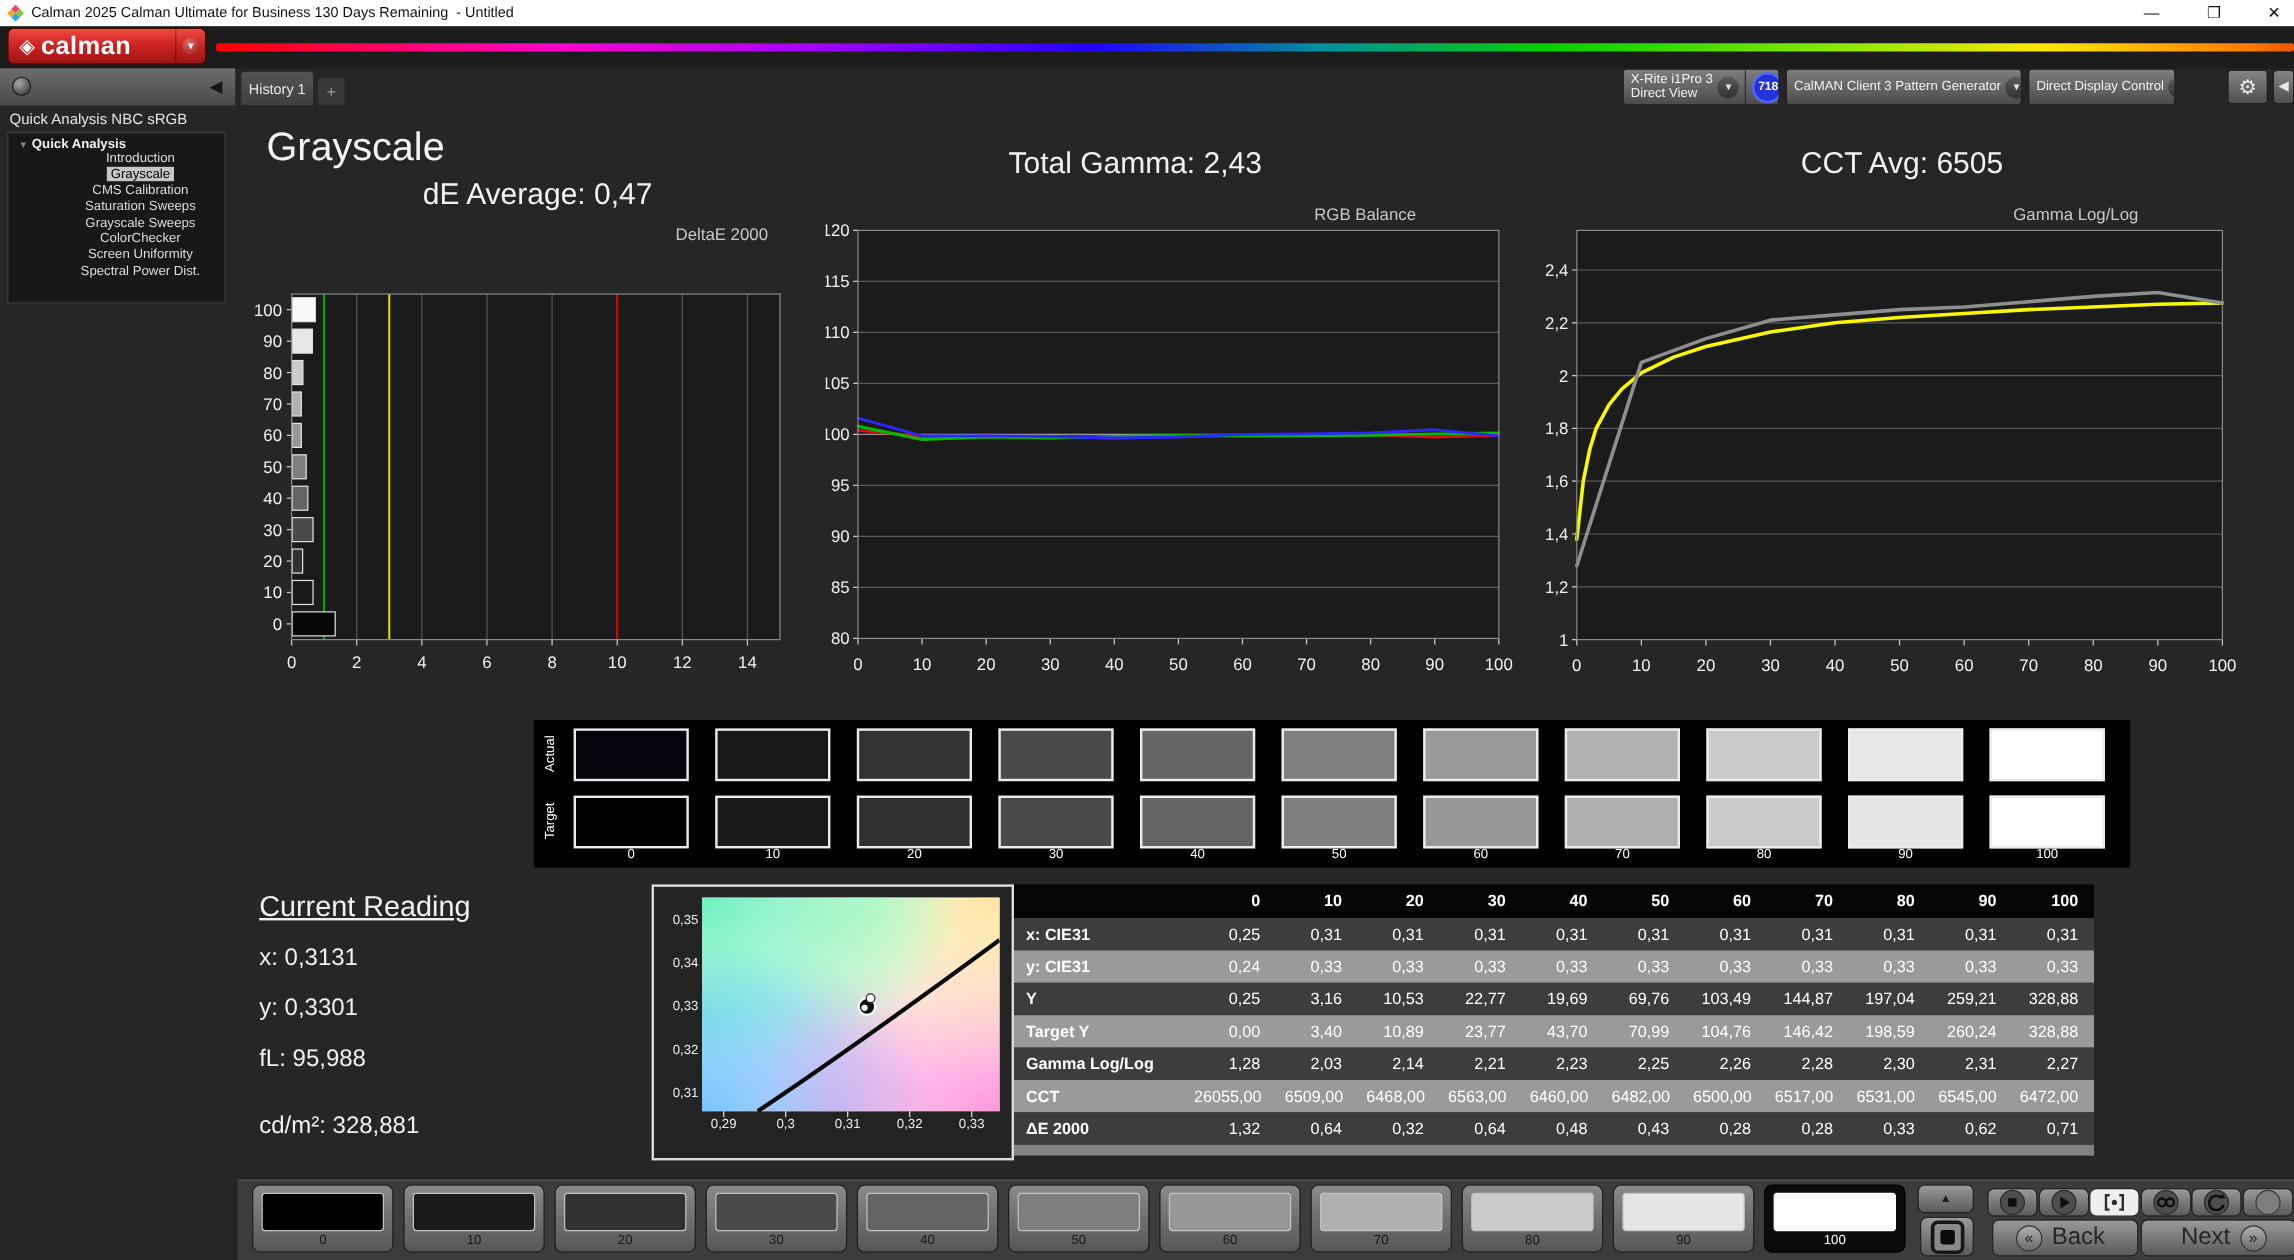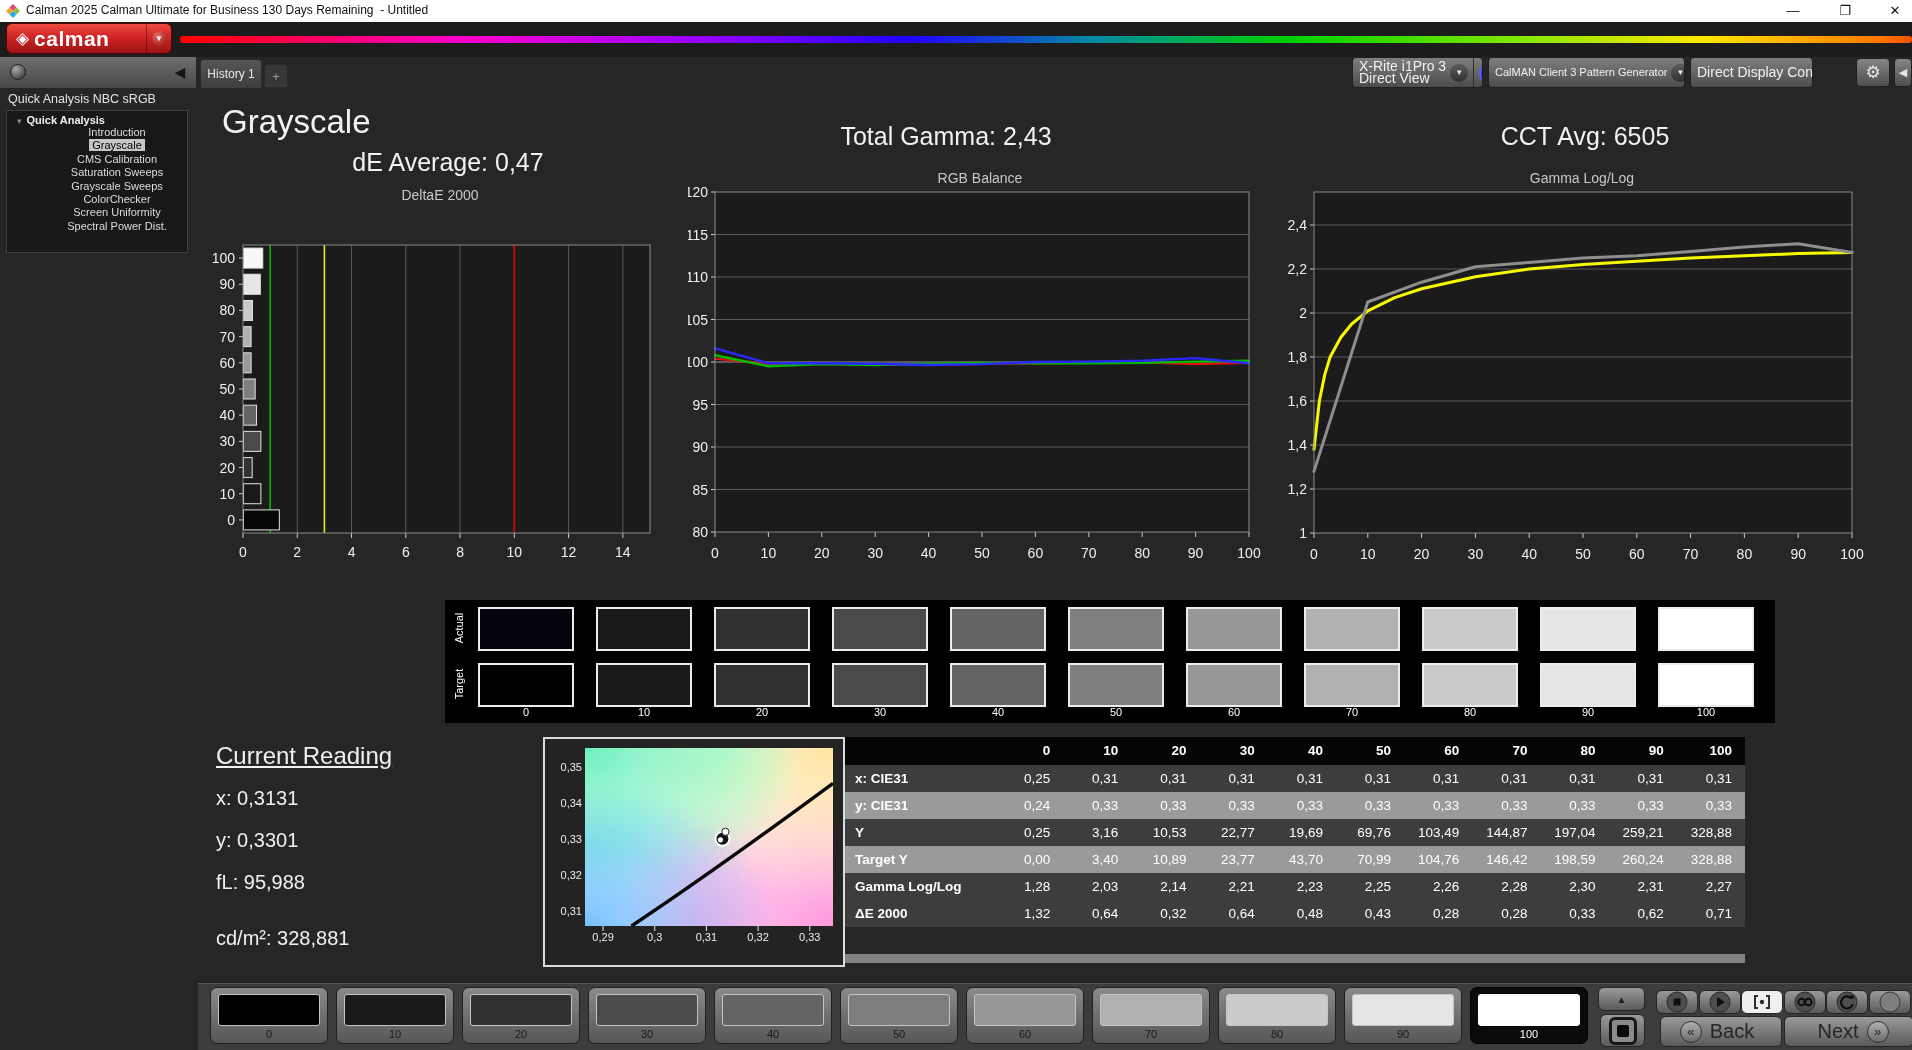--- a/index.html
+++ b/index.html
@@ -25,37 +25,37 @@
   #rainbow{left:180px;top:36px;width:1732px;height:7px;border-radius:3px;
     background:linear-gradient(90deg,#ff0000 0%,#ff00c8 16%,#9900ff 30%,#2200ff 42%,#008ca0 53%,#00d000 64%,#7fe800 77%,#ffe800 88%,#ff7800 98%,#f05000 100%);}
   
   #sb-strip{left:0;top:57px;width:196px;height:31px;background:linear-gradient(#6e6e6e,#484848);}
   #sb-orb{left:10px;top:64px;width:16px;height:16px;border-radius:50%;background:radial-gradient(circle at 35% 30%,#a8a8a8,#2b2b2b);border:1px solid #222;box-sizing:border-box;}
   #sb-collapse{left:168px;top:60px;width:24px;height:24px;color:#161616;font-size:14px;line-height:24px;text-align:center;}
   .tab{left:200px;top:59px;width:62px;height:29px;background:linear-gradient(#555,#3e3e3e);border:1px solid #2a2a2a;border-bottom:none;border-radius:4px 4px 0 0;color:#e8e8e8;font-size:12px;text-align:center;line-height:29px;box-sizing:border-box;}
   .tab-add{left:264px;top:64px;width:24px;height:24px;background:#383838;border:1px solid #2a2a2a;border-radius:4px 4px 0 0;color:#9a9a9a;font-size:13px;text-align:center;line-height:23px;box-sizing:border-box;}
   .devbtn{top:57px;height:31px;background:linear-gradient(#7e7e7e,#4c4c4c);border:1px solid #1f1f1f;border-radius:4px;box-sizing:border-box;display:flex;align-items:center;overflow:hidden;}
   .devbtn .led{width:5px;align-self:stretch;}
-  .devbtn .txt{color:#f2f2f2;font-size:14px;line-height:11.5px;padding:0 4px 0 6px;flex:1;white-space:nowrap;}
+  .devbtn .txt{color:#f2f2f2;font-size:11px;line-height:11.5px;padding:0 4px 0 6px;flex:1;white-space:nowrap;}
   .ddarrow{width:18px;height:18px;border-radius:50%;background:linear-gradient(#5c5c5c,#303030);color:#e8e8e8;font-size:8px;line-height:18px;text-align:center;margin-right:5px;flex:none;}
   .devdiv{width:1px;align-self:stretch;background:#2c2c2c;flex:none;}
   #badge718{width:26px;height:26px;border-radius:50%;background:#2433dd;border:2px solid #5766f2;box-sizing:border-box;color:#fff;font-size:10px;font-weight:bold;line-height:22px;text-align:center;margin:0 5px;flex:none;}
   .sqbtn{top:58px;height:29px;background:linear-gradient(#858585,#4e4e4e);border:1px solid #1f1f1f;border-radius:4px;box-sizing:border-box;color:#e8e8e8;text-align:center;}
   
   #wf-title{left:8px;top:92px;font-size:12.5px;color:#e4e4e4;}
   #tree{left:6px;top:110px;width:182px;height:143px;background:#181818;border:1px solid #3e3e3e;box-sizing:border-box;}
   .tree-root{margin:3px 0 0 10px;font-size:11px;font-weight:bold;color:#f0f0f0;}
   .tree-root .exp{color:#8a8a8a;font-size:9px;margin-right:5px;}
   .tree-item{margin-left:40px;font-size:11px;color:#dcdcdc;line-height:13.4px;white-space:nowrap;text-align:center;}
   .tree-item span{padding:0 3px;}
   .tree-item.sel span{background:#c6c6c6;color:#000;}
   
   .h-big{font-size:33px;color:#f2f2f2;}
   .h-mid{font-size:25px;color:#f2f2f2;text-align:center;}
-  .h-sub{font-size:14px;color:#c8c8c8;text-align:center;}
+  .h-sub{font-size:14px;color:#c8c8c8;text-align:right;}
   
   #gramp{left:445px;top:600px;width:1330px;height:123px;background:#000;}
   .vlabel{font-size:11px;color:#fff;transform:rotate(-90deg);transform-origin:center;}
   .ramp-swatch{position:absolute;box-sizing:border-box;border:2px solid #ececec;}
   .ramp-num{position:absolute;color:#fff;font-size:11px;text-align:center;}
   
   #cr-title{left:216px;top:742px;font-size:24px;color:#f0f0f0;text-decoration:underline;}
   .cr-line{left:216px;font-size:20px;color:#f0f0f0;}
   
   #cie-frame{left:543px;top:737px;width:302px;height:230px;background:#232323;border:2px solid #dcdcdc;box-sizing:border-box;}
@@ -492,20 +492,34 @@
       <div class="val">2,14</div>
       <div class="val">2,21</div>
       <div class="val">2,23</div>
       <div class="val">2,25</div>
       <div class="val">2,26</div>
       <div class="val">2,28</div>
       <div class="val">2,30</div>
       <div class="val">2,31</div>
       <div class="val">2,27</div>
     </div>
+    <div class="trow light">
+      <div class="lab">CCT</div>
+      <div class="val">26055,00</div>
+      <div class="val">6509,00</div>
+      <div class="val">6468,00</div>
+      <div class="val">6563,00</div>
+      <div class="val">6460,00</div>
+      <div class="val">6482,00</div>
+      <div class="val">6500,00</div>
+      <div class="val">6517,00</div>
+      <div class="val">6531,00</div>
+      <div class="val">6545,00</div>
+      <div class="val">6472,00</div>
+    </div>
     <div class="trow dark">
       <div class="lab">ΔE 2000</div>
       <div class="val">1,32</div>
       <div class="val">0,64</div>
       <div class="val">0,32</div>
       <div class="val">0,64</div>
       <div class="val">0,48</div>
       <div class="val">0,43</div>
       <div class="val">0,28</div>
       <div class="val">0,28</div>

